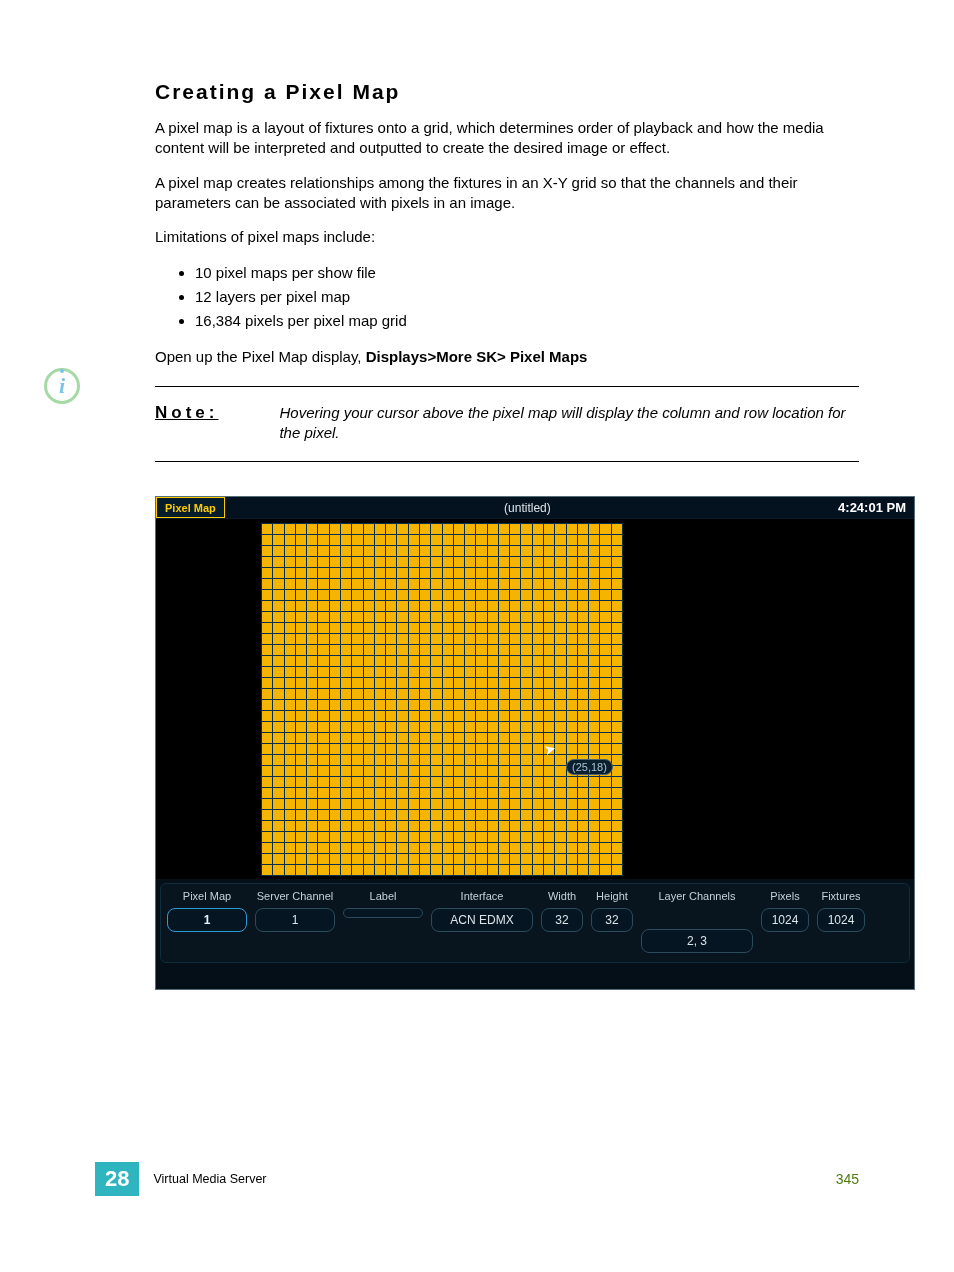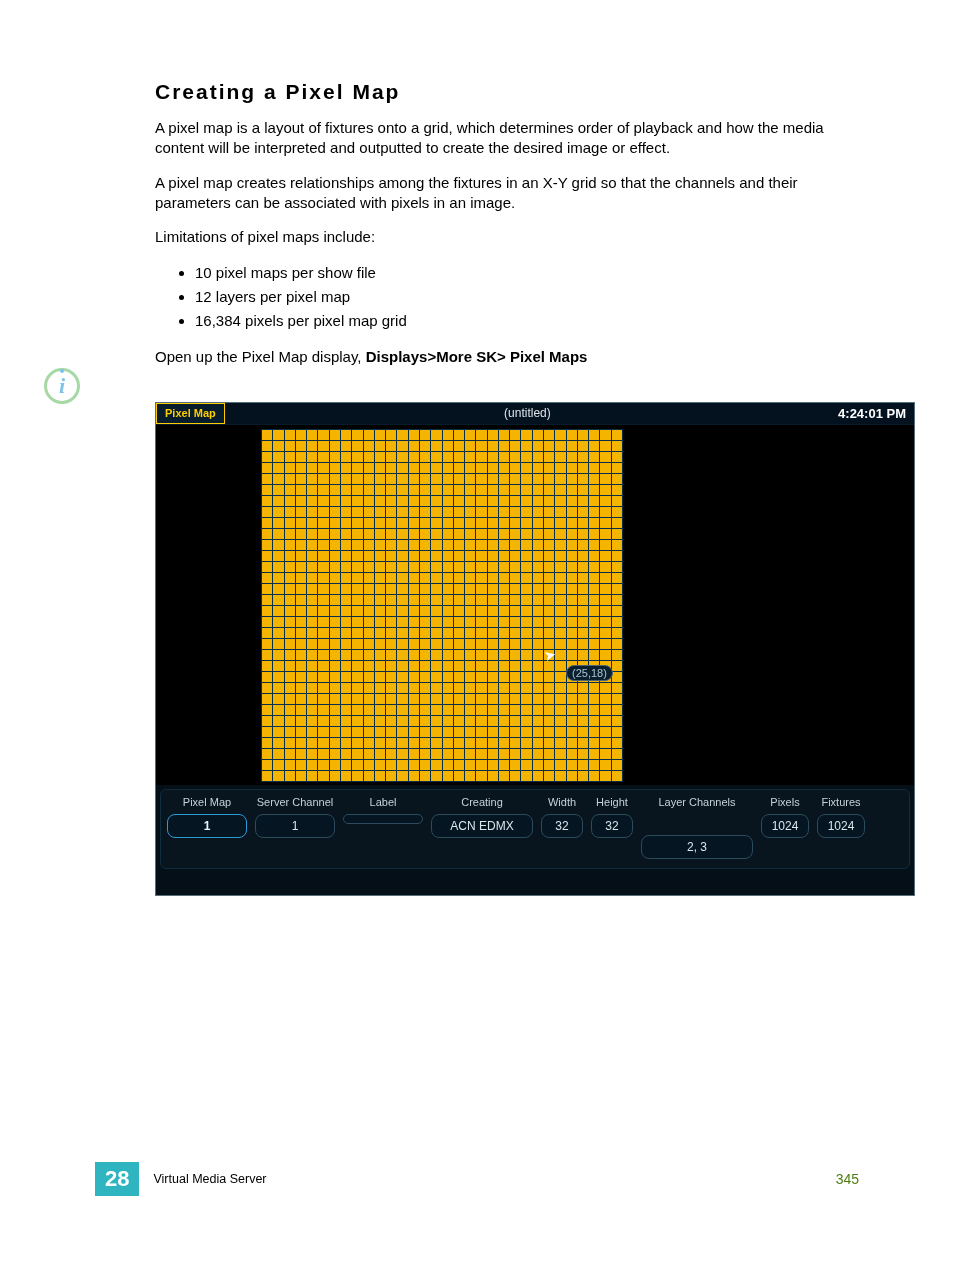--- a/index.html
+++ b/index.html
@@ -75,20 +75,24 @@
 
   <p class="body">
     <span>Open up the Pixel Map display, </span><span class="bold-inline">Displays&gt;More SK&gt; Pixel Maps</span>
   </p>
 
   <div class="info-icon">
     <span class="dot"></span>
       <span class="glyph">i</span>
   </div>
 
+  <div class="note-block">
+    <span class="note-label">Note:</span>
+    <span class="note-text">Hovering your cursor above the pixel map will display the column and row location for the pixel.</span>
+  </div>
 
   <div class="screenshot">
 
     <div class="ss-header">
       <div class="ss-tab">Pixel Map</div>
       <div class="ss-title">(untitled)</div>
       <div class="ss-clock">4:24:01 PM</div>
     </div>
 
     <div class="ss-body">
@@ -1197,21 +1201,21 @@
       </div>
       <div class="param-col">
         <div class="param-label">Server Channel</div>
         <div class="param-box pb-server">1</div>
       </div>
       <div class="param-col">
         <div class="param-label">Label</div>
         <div class="param-box pb-label"></div>
       </div>
       <div class="param-col">
-        <div class="param-label">Creating</div>
+        <div class="param-label">Interface</div>
         <div class="param-box pb-iface">ACN EDMX</div>
       </div>
       <div class="param-col">
         <div class="param-label">Width</div>
         <div class="param-box pb-wh">32</div>
       </div>
       <div class="param-col">
         <div class="param-label">Height</div>
         <div class="param-box pb-wh">32</div>
       </div>

